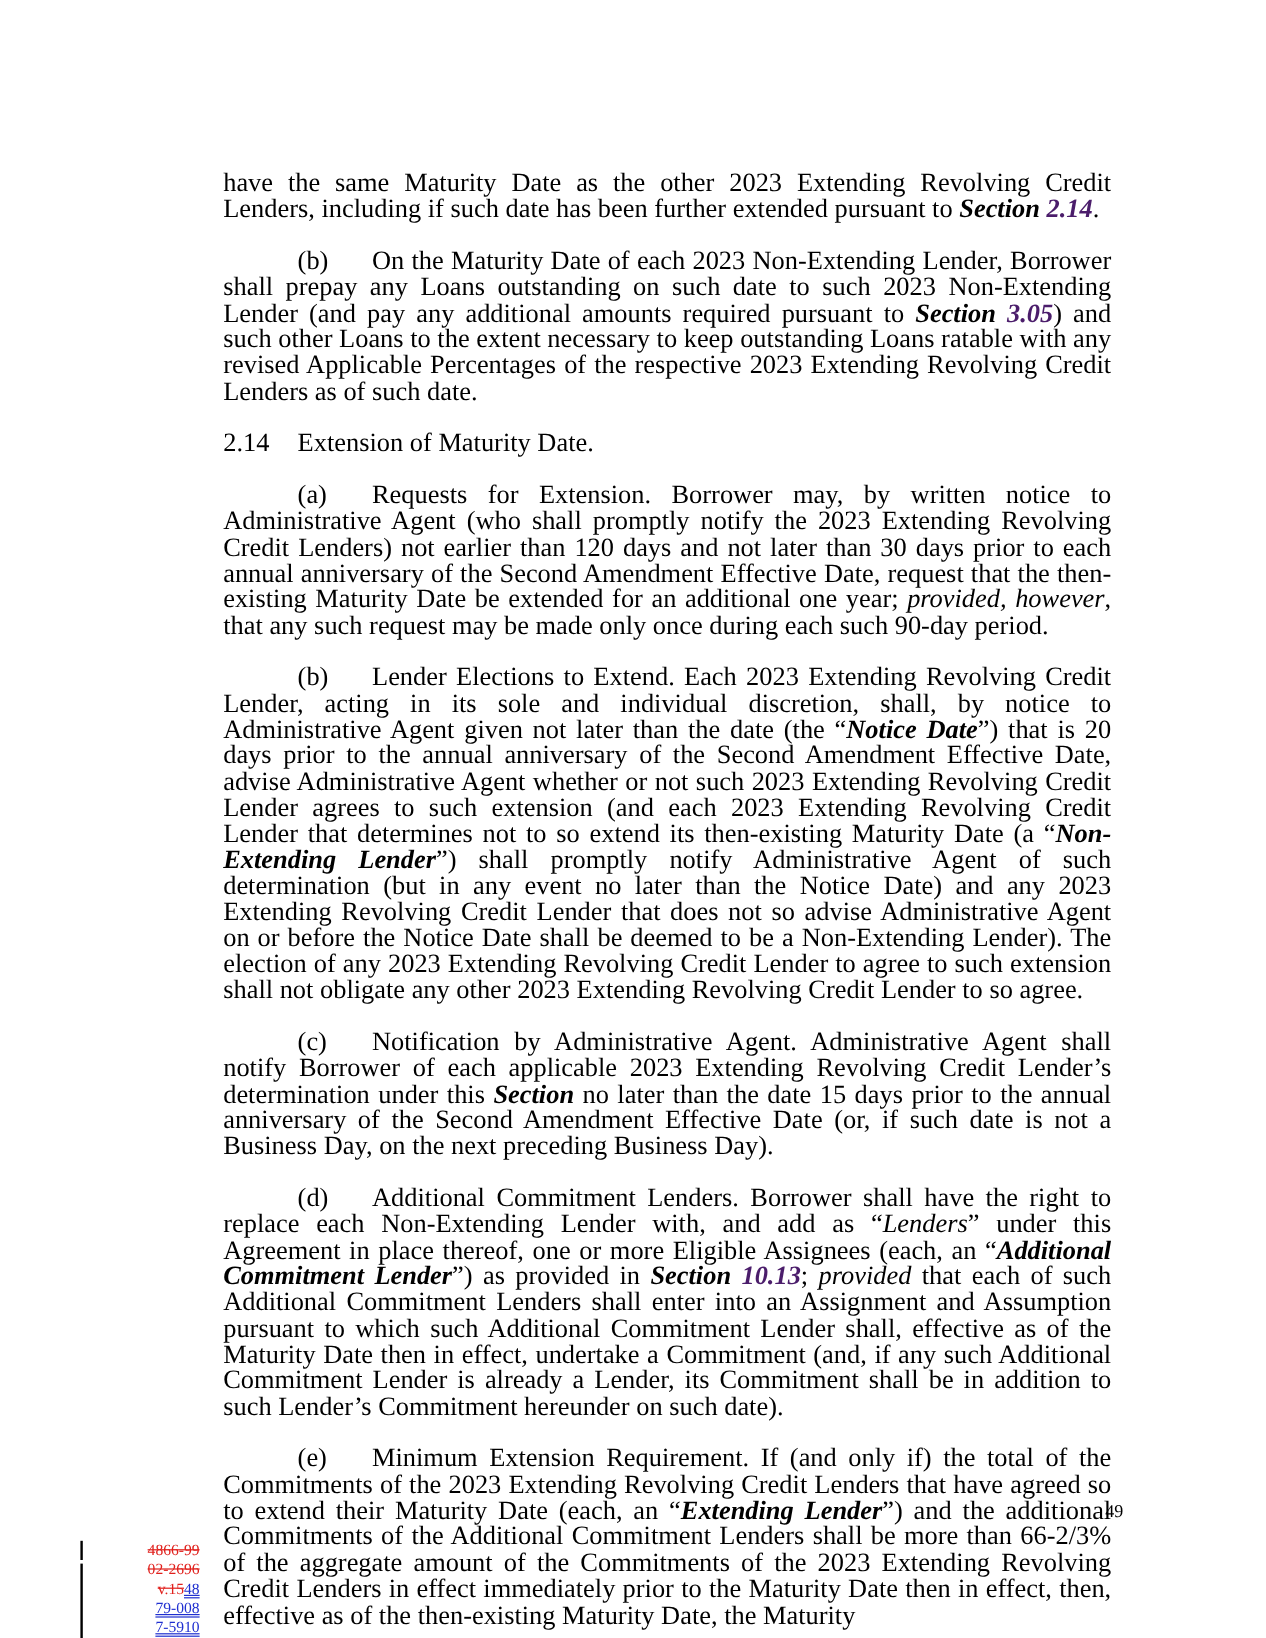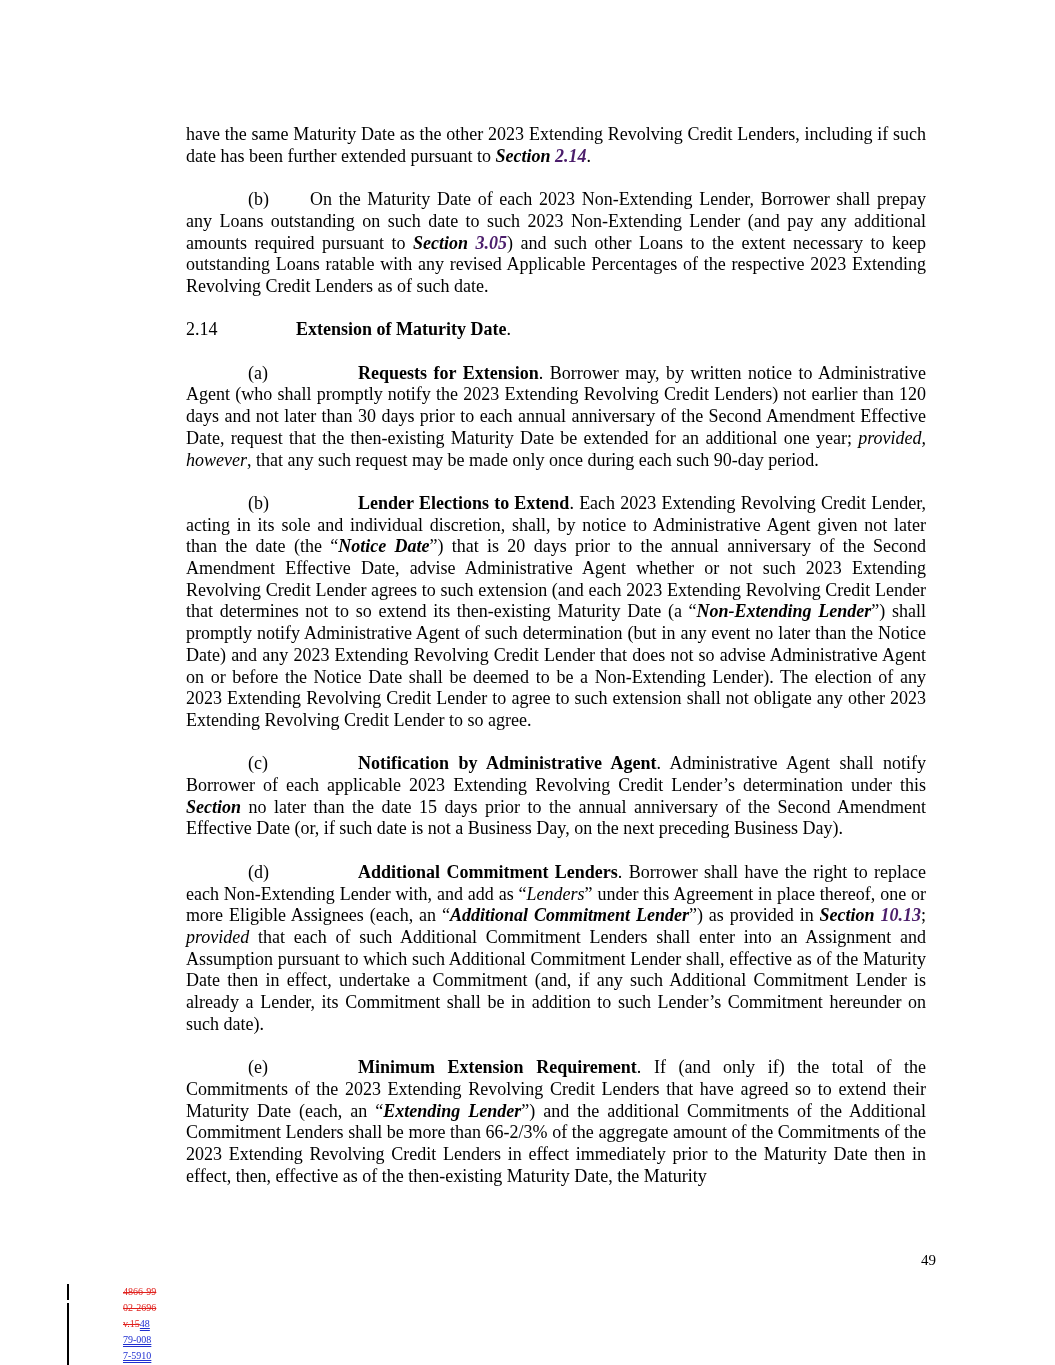--- a/index.html
+++ b/index.html
@@ -1,29 +1,29 @@
 <!DOCTYPE html>
 <html><head>
 <meta charset="utf-8">
 <style>
   html, body { margin: 0; padding: 0; background: #ffffff; }
   body { width: 1055px; height: 1365px; position: relative; overflow: hidden;
          font-family: "Liberation Serif", "DejaVu Serif", serif; color: #000; }
-  .page { position: absolute; left: 186px; top: 124px; width: 740px;
-          font-size: 18px; line-height: 21.7px; }
+  .page { position: absolute; left: 186px; top: 141px; width: 740px;
+          font-size: 22px; line-height: 21.7px; }
   p { margin: 0 0 21.7px 0; text-align: justify; }
   .indent { text-indent: 62px; }
   .lbl { display: inline-block; width: 62px; text-indent: 0; }
   .hdnum { display: inline-block; width: 62px; }
-  b { font-weight: bold; margin-left: 48px; }
+  b { font-weight: normal; }
   .xref { color: #4b1d6b; font-weight: bold; font-style: italic; }
   .bi { font-weight: bold; font-style: italic; }
   i { }
   .pagenum { position: absolute; left: 921px; top: 1252px; font-size: 15px; }
-  .docid { position: absolute; left: 123px; top: 1284px; font-size: 10px; line-height: 16px; }
+  .docid { position: absolute; left: 123px; top: 1284px; font-size: 13px; line-height: 16px; text-align: right; }
   .del { color: #e0201c; text-decoration: line-through; }
   .ins { color: #1f2fd0; text-decoration: underline double; }
   .bar { position: absolute; left: 67px; width: 2px; background: #000; }
 </style>
 </head>
 <body>
 
 <div class="page">
 
   <p><span>have the same Maturity Date as the other 2023 Extending Revolving Credit Lenders, including if such date has been further extended pursuant to </span><span class="xref"><span style="color:#000">Section </span><span>2.14</span></span><span>.</span></p>

